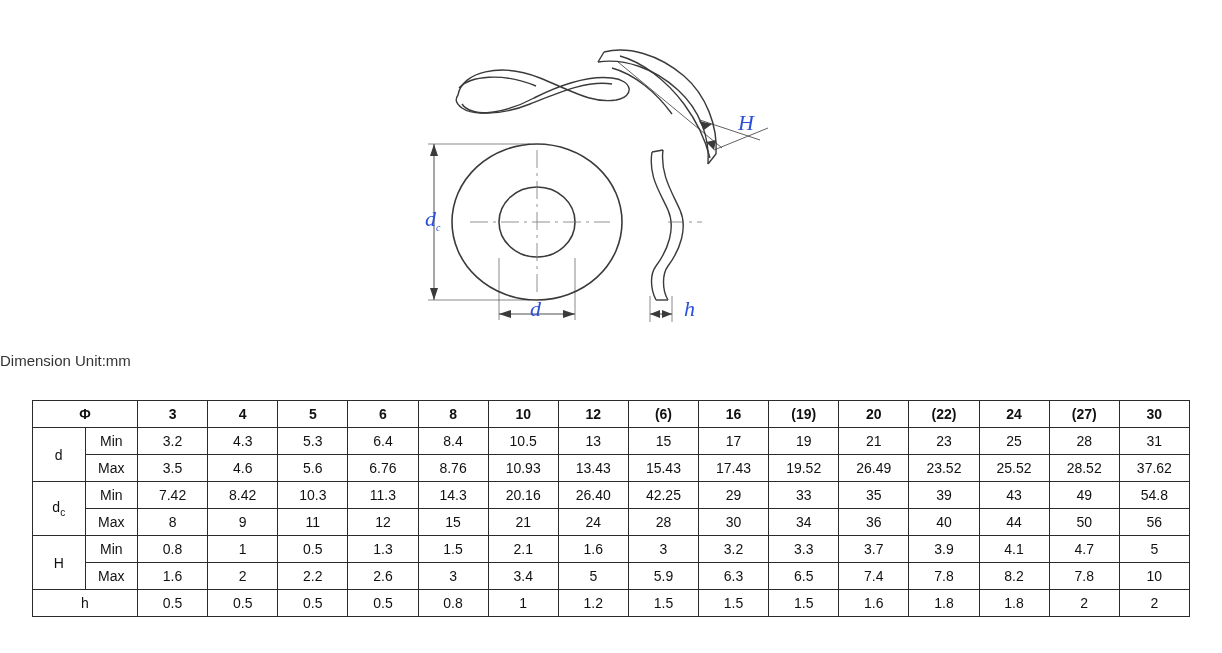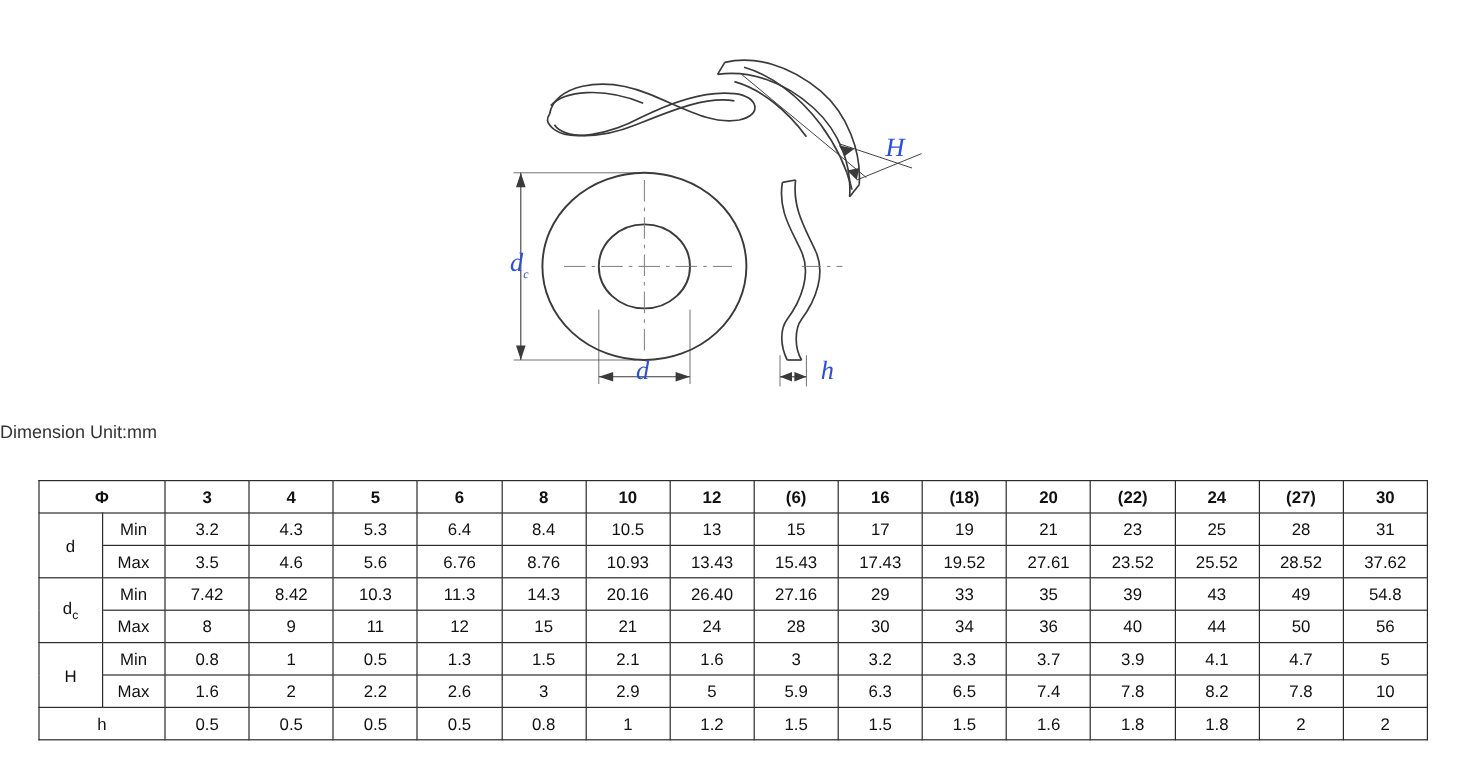--- a/index.html
+++ b/index.html
@@ -153,21 +153,21 @@
       <th class="phi" colspan="2">Φ</th>
     <th>3</th>
         <th>4</th>
         <th>5</th>
         <th>6</th>
         <th>8</th>
         <th>10</th>
         <th>12</th>
         <th>(6)</th>
         <th>16</th>
-        <th>(18)</th>
+        <th>(19)</th>
         <th>20</th>
         <th>(22)</th>
         <th>24</th>
         <th>(27)</th>
         <th>30</th>
       </tr>
   </thead>
   <tbody id="table-body">
       <tr>
         <td class="rowlabel" rowspan="2">d</td>
@@ -193,37 +193,37 @@
         <td>3.5</td>
         <td>4.6</td>
         <td>5.6</td>
         <td>6.76</td>
         <td>8.76</td>
         <td>10.93</td>
         <td>13.43</td>
         <td>15.43</td>
         <td>17.43</td>
         <td>19.52</td>
-        <td>27.61</td>
+        <td>26.49</td>
         <td>23.52</td>
         <td>25.52</td>
         <td>28.52</td>
         <td>37.62</td>
       </tr>
       <tr>
         <td class="rowlabel" rowspan="2">d<span class="sub">c</span></td>
         <td class="sublabel">Min</td>
         <td>7.42</td>
         <td>8.42</td>
         <td>10.3</td>
         <td>11.3</td>
         <td>14.3</td>
         <td>20.16</td>
         <td>26.40</td>
-        <td>27.16</td>
+        <td>42.25</td>
         <td>29</td>
         <td>33</td>
         <td>35</td>
         <td>39</td>
         <td>43</td>
         <td>49</td>
         <td>54.8</td>
       </tr>
       <tr>
         <td class="sublabel">Max</td>
@@ -262,21 +262,21 @@
         <td>4.7</td>
         <td>5</td>
       </tr>
       <tr>
         <td class="sublabel">Max</td>
         <td>1.6</td>
         <td>2</td>
         <td>2.2</td>
         <td>2.6</td>
         <td>3</td>
-        <td>2.9</td>
+        <td>3.4</td>
         <td>5</td>
         <td>5.9</td>
         <td>6.3</td>
         <td>6.5</td>
         <td>7.4</td>
         <td>7.8</td>
         <td>8.2</td>
         <td>7.8</td>
         <td>10</td>
       </tr>

